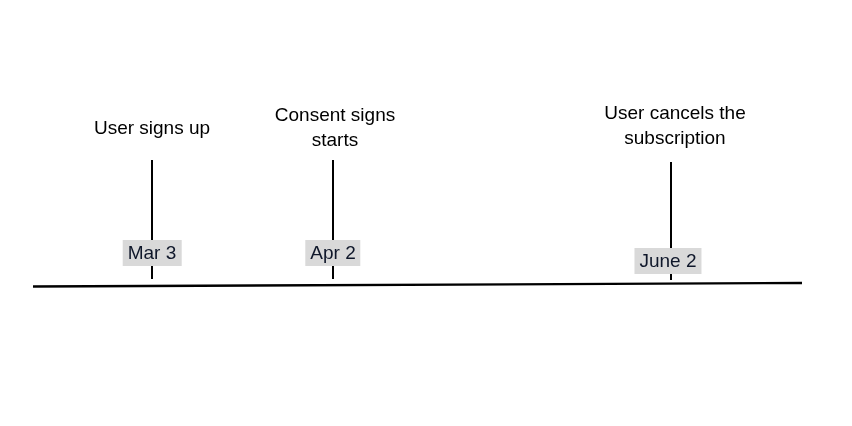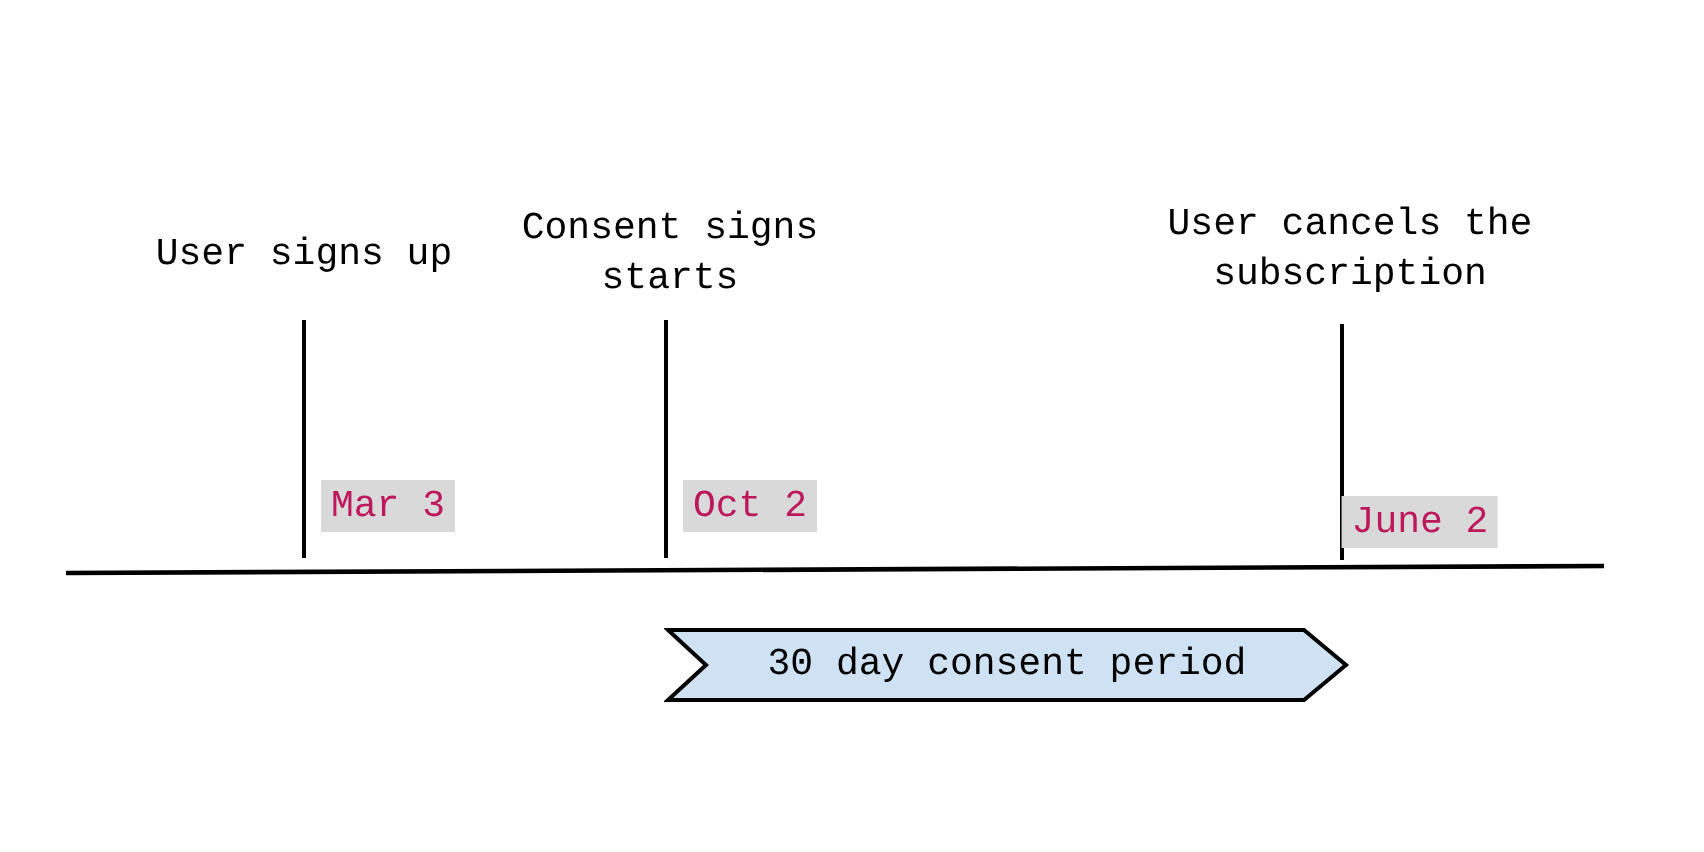--- a/index.html
+++ b/index.html
@@ -6,21 +6,21 @@
     margin: 0;
     padding: 0;
     background: #ffffff;
   }
   .canvas {
     position: relative;
     width: 852px;
     height: 426px;
     background: #ffffff;
     overflow: hidden;
-    font-family: Liberation Mono, monospace;
+    font-family: Liberation Sans, sans-serif;
     color: #000000;
   }
 
   
   .event {
     position: absolute;
     left: var(--cx);
     top: 0;
     width: 0;
     height: 0;
@@ -48,22 +48,21 @@
   .date-badge {
     position: absolute;
     top: var(--badge-top);
     left: 0;
     transform: translateX(calc(-50% + var(--badge-dx, 0px)));
     background: #d9d9d9;
     padding: 0 5px;
     font-size: 19px;
     line-height: 26px;
     white-space: nowrap;
-    color: #be185d;
-    margin-left: 42px;
+    color: #0f172a;
   }
 
   
   .axis-svg {
     position: absolute;
     left: 0;
     top: 0;
     pointer-events: none;
   }
 
@@ -101,34 +100,28 @@
   <div class="event" style="--cx:152px; --title-top:115px; --tick-top:160px; --tick-h:119px; --badge-top:240px;">
     <div class="event-title">User signs up</div>
     <div class="tick"></div>
     <div class="date-badge">Mar 3</div>
   </div>
 
   <div class="event" style="--cx:333px; --title-top:102px; --title-dx:2px; --tick-top:160px; --tick-h:119px; --badge-top:240px;">
     <div class="event-title">Consent signs
 starts</div>
     <div class="tick"></div>
-    <div class="date-badge">Oct 2</div>
+    <div class="date-badge">Apr 2</div>
   </div>
 
   <div class="event" style="--cx:671px; --title-top:100px; --title-dx:4px; --tick-top:162px; --tick-h:118px; --badge-top:248px; --badge-dx:-3px;">
     <div class="event-title">User cancels the
 subscription</div>
     <div class="tick"></div>
     <div class="date-badge">June 2</div>
   </div>
 
   <svg class="axis-svg" width="852" height="426" viewBox="0 0 852 426">
     <line x1="33" y1="286.5" x2="802" y2="283" stroke="#000000" stroke-width="2.3"></line>
   </svg>
 
-  <div class="duration-arrow">
-    <svg width="343" height="39" viewBox="0 0 343 39">
-      <polygon points="2,2 320,2 341,19.5 320,37 2,37 21,19.5" fill="#cfe2f3" stroke="#000000" stroke-width="2" stroke-linejoin="miter"></polygon>
-    </svg>
-    <span class="arrow-label">30 day consent period</span>
-  </div>
 
 </div>
 
 </body></html>

